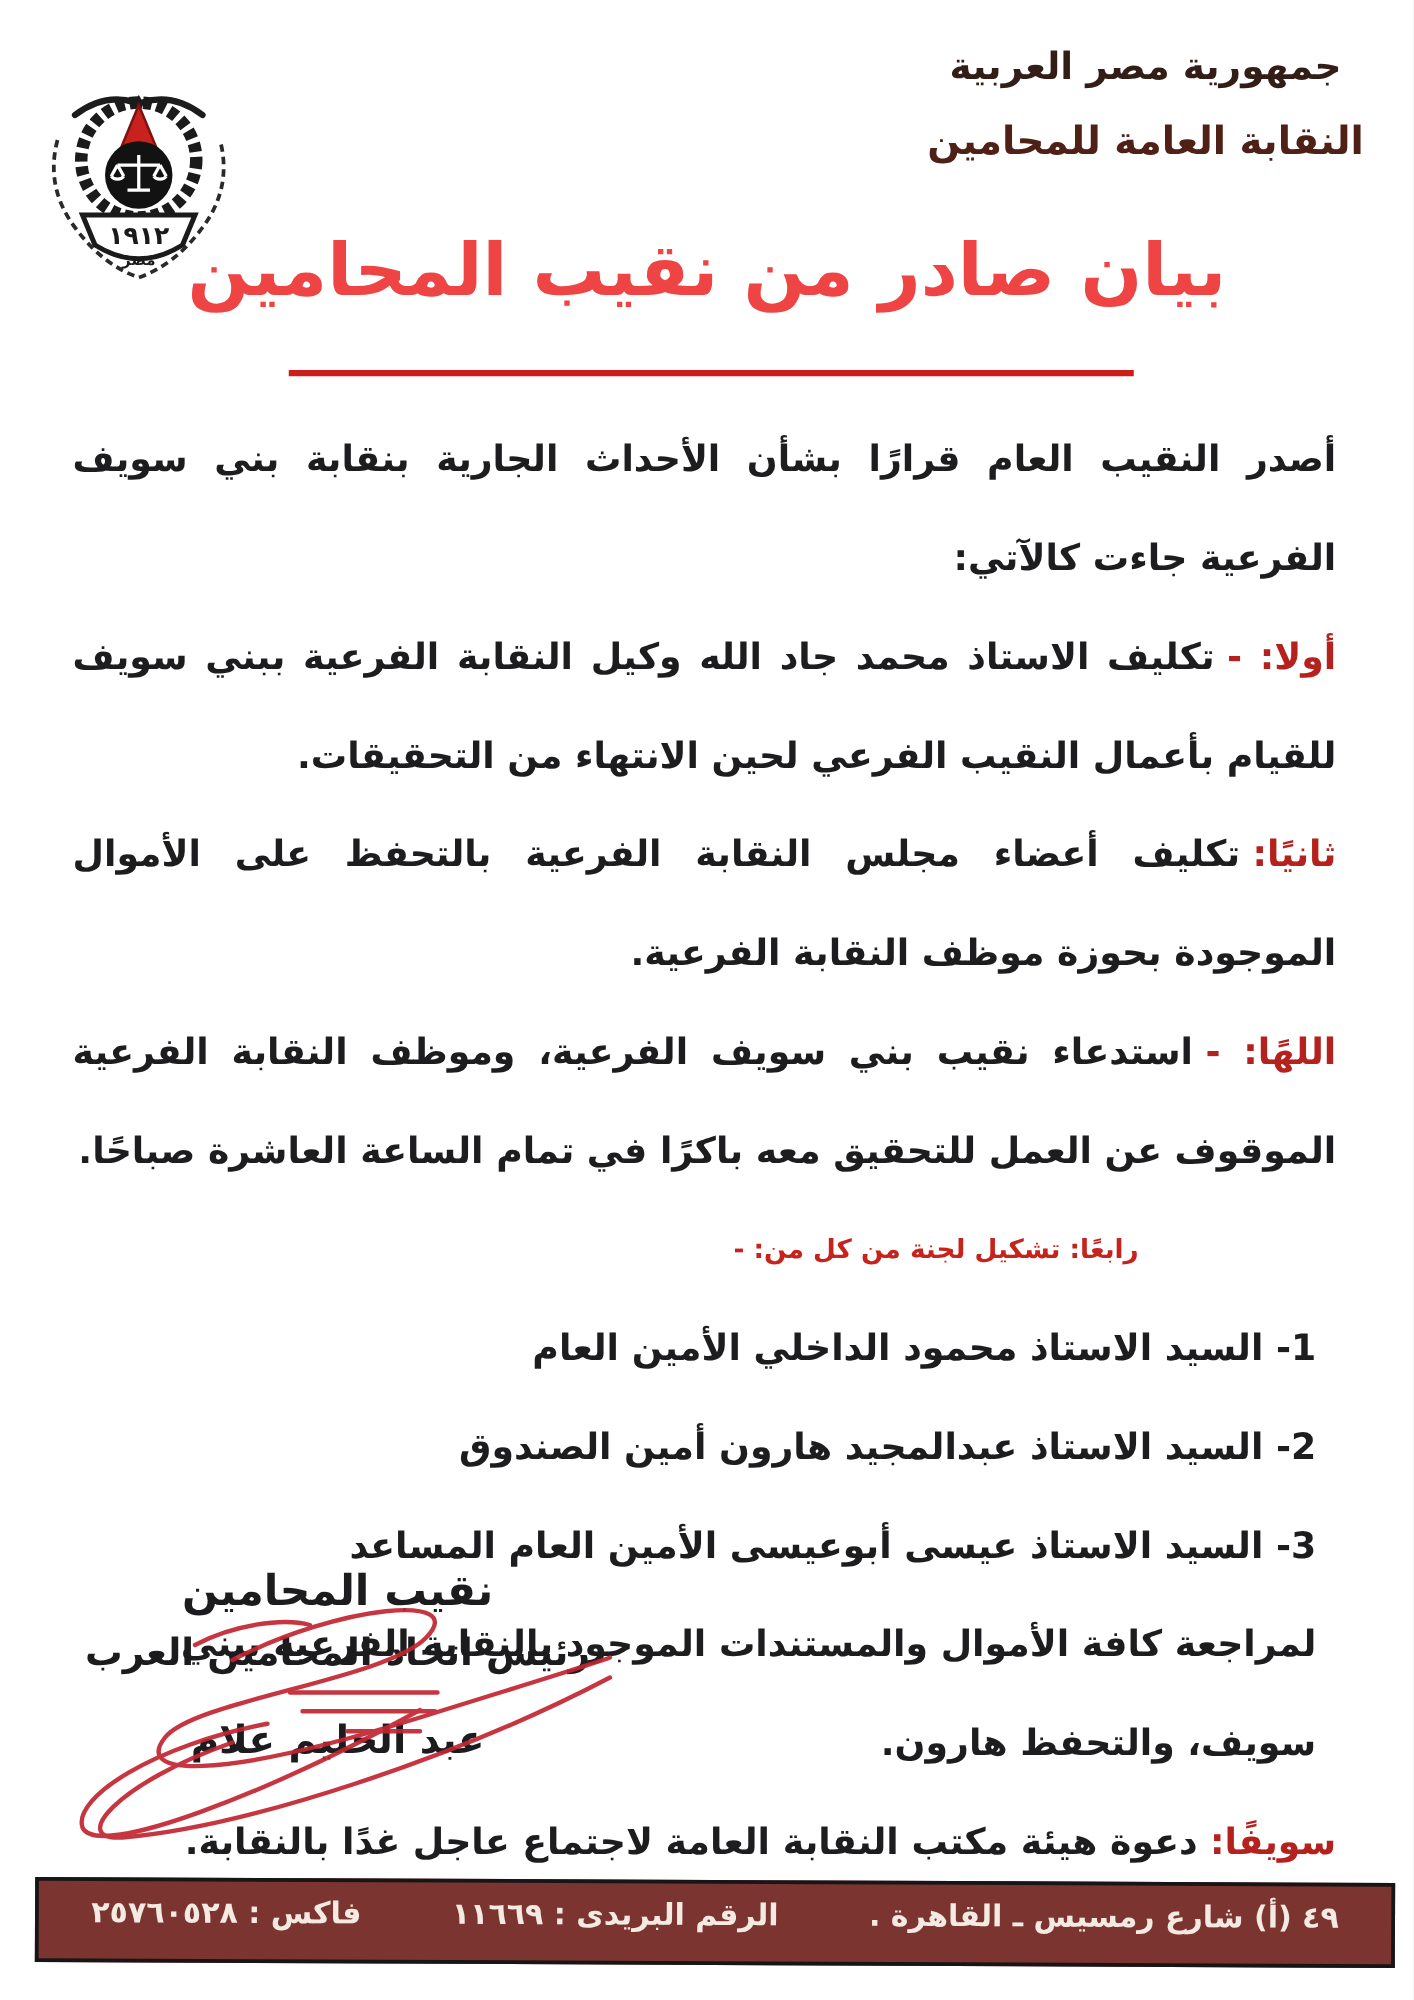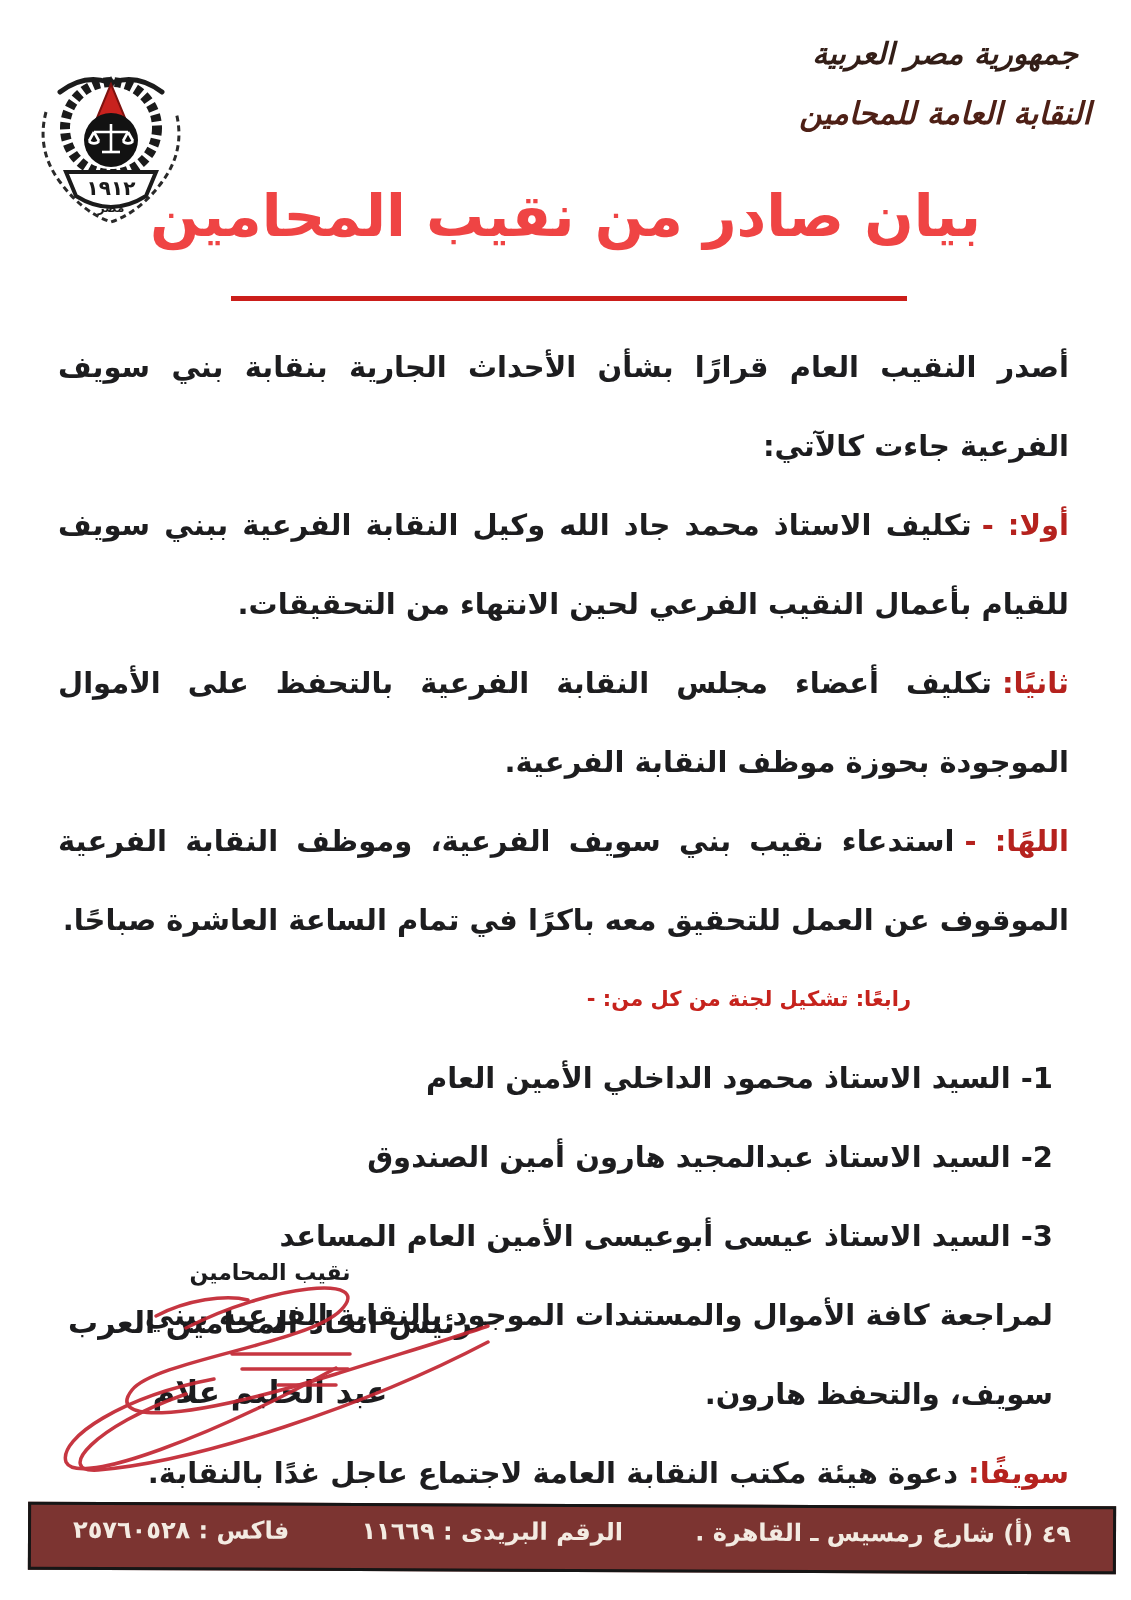--- a/index.html
+++ b/index.html
@@ -3,21 +3,21 @@
 <meta charset="utf-8">
 <style>
   html,body { margin:0; padding:0; background:#e8e8e8; }
   .page {
     position:relative; width:1131px; height:1600px; margin:0 auto;
     background:#ffffff; overflow:hidden;
     font-family:"DejaVu Sans", sans-serif;
   }
 
   
-  .org-header { position:absolute; top:36px; right:40px; text-align:center; font-weight:700; direction:rtl;font-style:italic; }
+  .org-header { position:absolute; top:36px; right:40px; text-align:center; font-weight:700; direction:rtl; }
   .org-line1 { font-size:30px; color:#331e17; }
   .org-line2 { font-size:31px; color:#4e2016; margin-top:24px; }
 
   
   .logo { position:absolute; top:50px; left:32px; width:158px; height:175px; }
 
   
   .doc-title {
     position:absolute; top:182px; left:0; width:100%; text-align:center;
     font-size:58px; font-weight:700; color:#ef4444; direction:rtl;
@@ -36,21 +36,21 @@
   .fourth-heading { color:#c6231d; text-align:right; padding-left:160px; text-align:left; direction:rtl; font-size:21px; }
   .fourth-heading { text-align:right; padding-left:0; padding-right:158px; }
   .committee-item { text-align:right; padding-right:16px; }
   .purpose-line { text-align:right; padding-right:16px; }
 
   
   .signature {
     position:absolute; top:1248px; left:50px; width:440px;
     direction:rtl; text-align:center; font-weight:700; color:#1c1c1e;
   }
-  .sig-role1 { font-size:22px; line-height:50px; }
+  .sig-role1 { font-size:34px; line-height:50px; }
   .sig-role2 { font-size:30px; line-height:50px; }
   .sig-name  { font-size:31px; margin-top:26px; }
   .sig-scribble { position:absolute; top:28px; left:-14px; width:470px; height:200px; pointer-events:none; }
 
   
   .footer-bar {
     position:absolute; left:28px; top:1504px; width:1088px; height:68px;
     background:#7c3431; border:3px solid #161616; box-sizing:border-box;
     display:flex; direction:rtl; align-items:center; justify-content:space-between;
     color:#f3ebe2; font-weight:700; font-size:24px;

